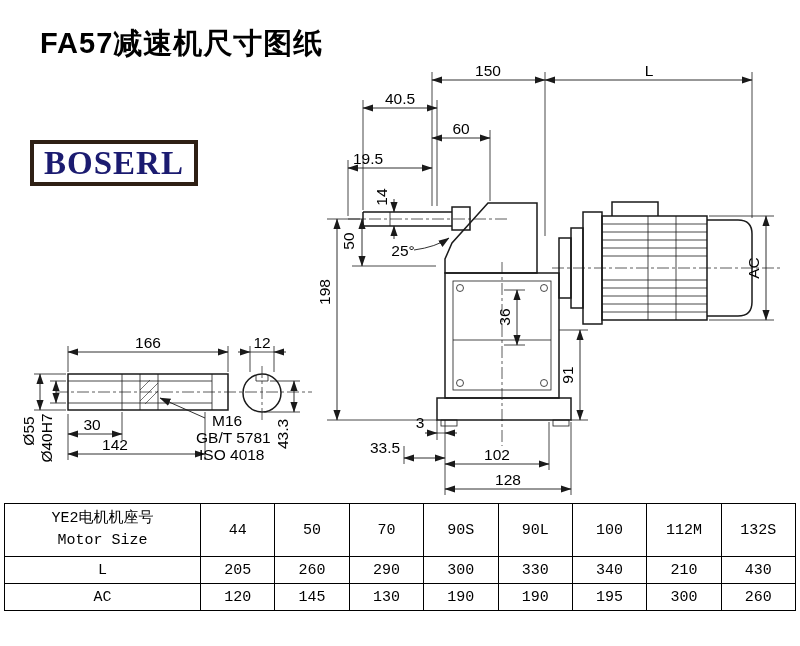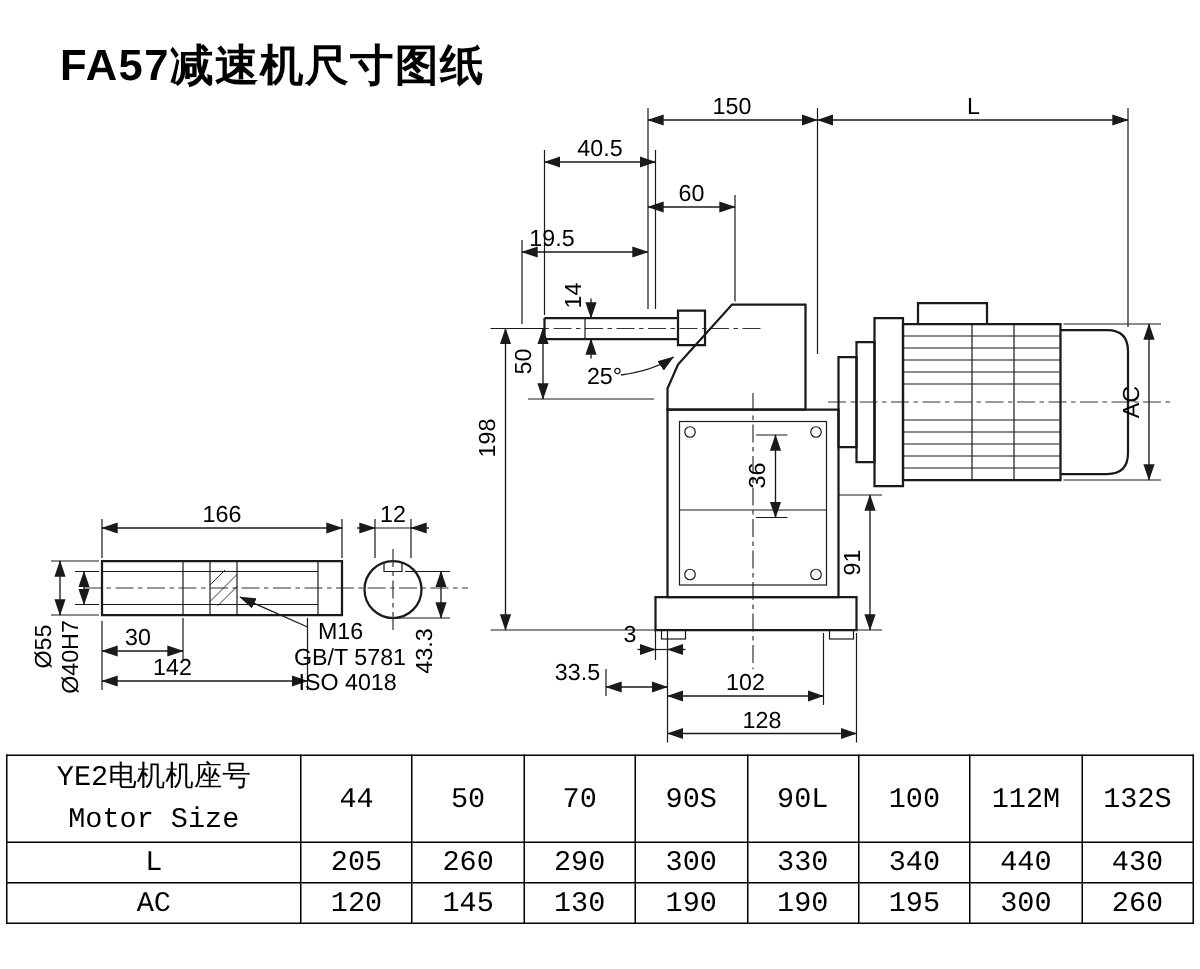--- a/index.html
+++ b/index.html
@@ -14,33 +14,36 @@
   
   .o{fill:none;stroke:#1a1a1a;stroke-width:1.5;}
   .t{fill:none;stroke:#1a1a1a;stroke-width:0.8;}
   .h{fill:none;stroke:#1a1a1a;stroke-width:0.6;}
   .c{fill:none;stroke:#333;stroke-width:0.8;stroke-dasharray:12 3 3 3;}
   .d{fill:none;stroke:#1a1a1a;stroke-width:0.9;marker-start:url(#arr);marker-end:url(#arr);}
   .le{fill:none;stroke:#1a1a1a;stroke-width:0.9;marker-end:url(#arr);}
   text.dt{font-size:15.5px;fill:#000;font-family:"Liberation Sans",sans-serif;}
   
   .dim-table{position:absolute;left:4px;top:503px;width:792px;border-collapse:collapse;
-        table-layout:fixed;font-family:"Liberation Mono","DejaVu Sans Mono",monospace;font-size:19px;}
+        table-layout:fixed;font-family:"Liberation Mono","DejaVu Sans Mono",monospace;font-size:15px;}
   .dim-table td{border:1px solid #000;text-align:center;vertical-align:middle;padding:1px 0;}
   .dim-table tr.hdr td{height:50px;}
   .dim-table tr.r td{height:24px;}
   .hdr-cell div{line-height:1.45;}
 </style>
 </head>
 <body>
 
 <div class="page">
 
   <div class="title">FA57减速机尺寸图纸</div>
 
+  <div class="logo">
+    <span class="logo-text">BOSERL</span>
+  </div>
 
   <svg class="drawing" width="800" height="646" viewBox="0 0 800 646">
     <defs>
       <marker id="arr" viewBox="0 0 10 10" refX="9.5" refY="5" markerWidth="11" markerHeight="11" orient="auto-start-reverse" markerUnits="userSpaceOnUse">
         <path d="M0,1.6 L10,5 L0,8.4 Z" fill="#1a1a1a"></path>
       </marker>
     </defs>
 
     <g>
 
@@ -208,21 +211,21 @@
         <td>132S</td>
       </tr>
       <tr class="r">
         <td>L</td>
         <td>205</td>
         <td>260</td>
         <td>290</td>
         <td>300</td>
         <td>330</td>
         <td>340</td>
-        <td>440</td>
+        <td>210</td>
         <td>430</td>
       </tr>
       <tr class="r">
         <td>AC</td>
         <td>120</td>
         <td>145</td>
         <td>130</td>
         <td>190</td>
         <td>190</td>
         <td>195</td>

